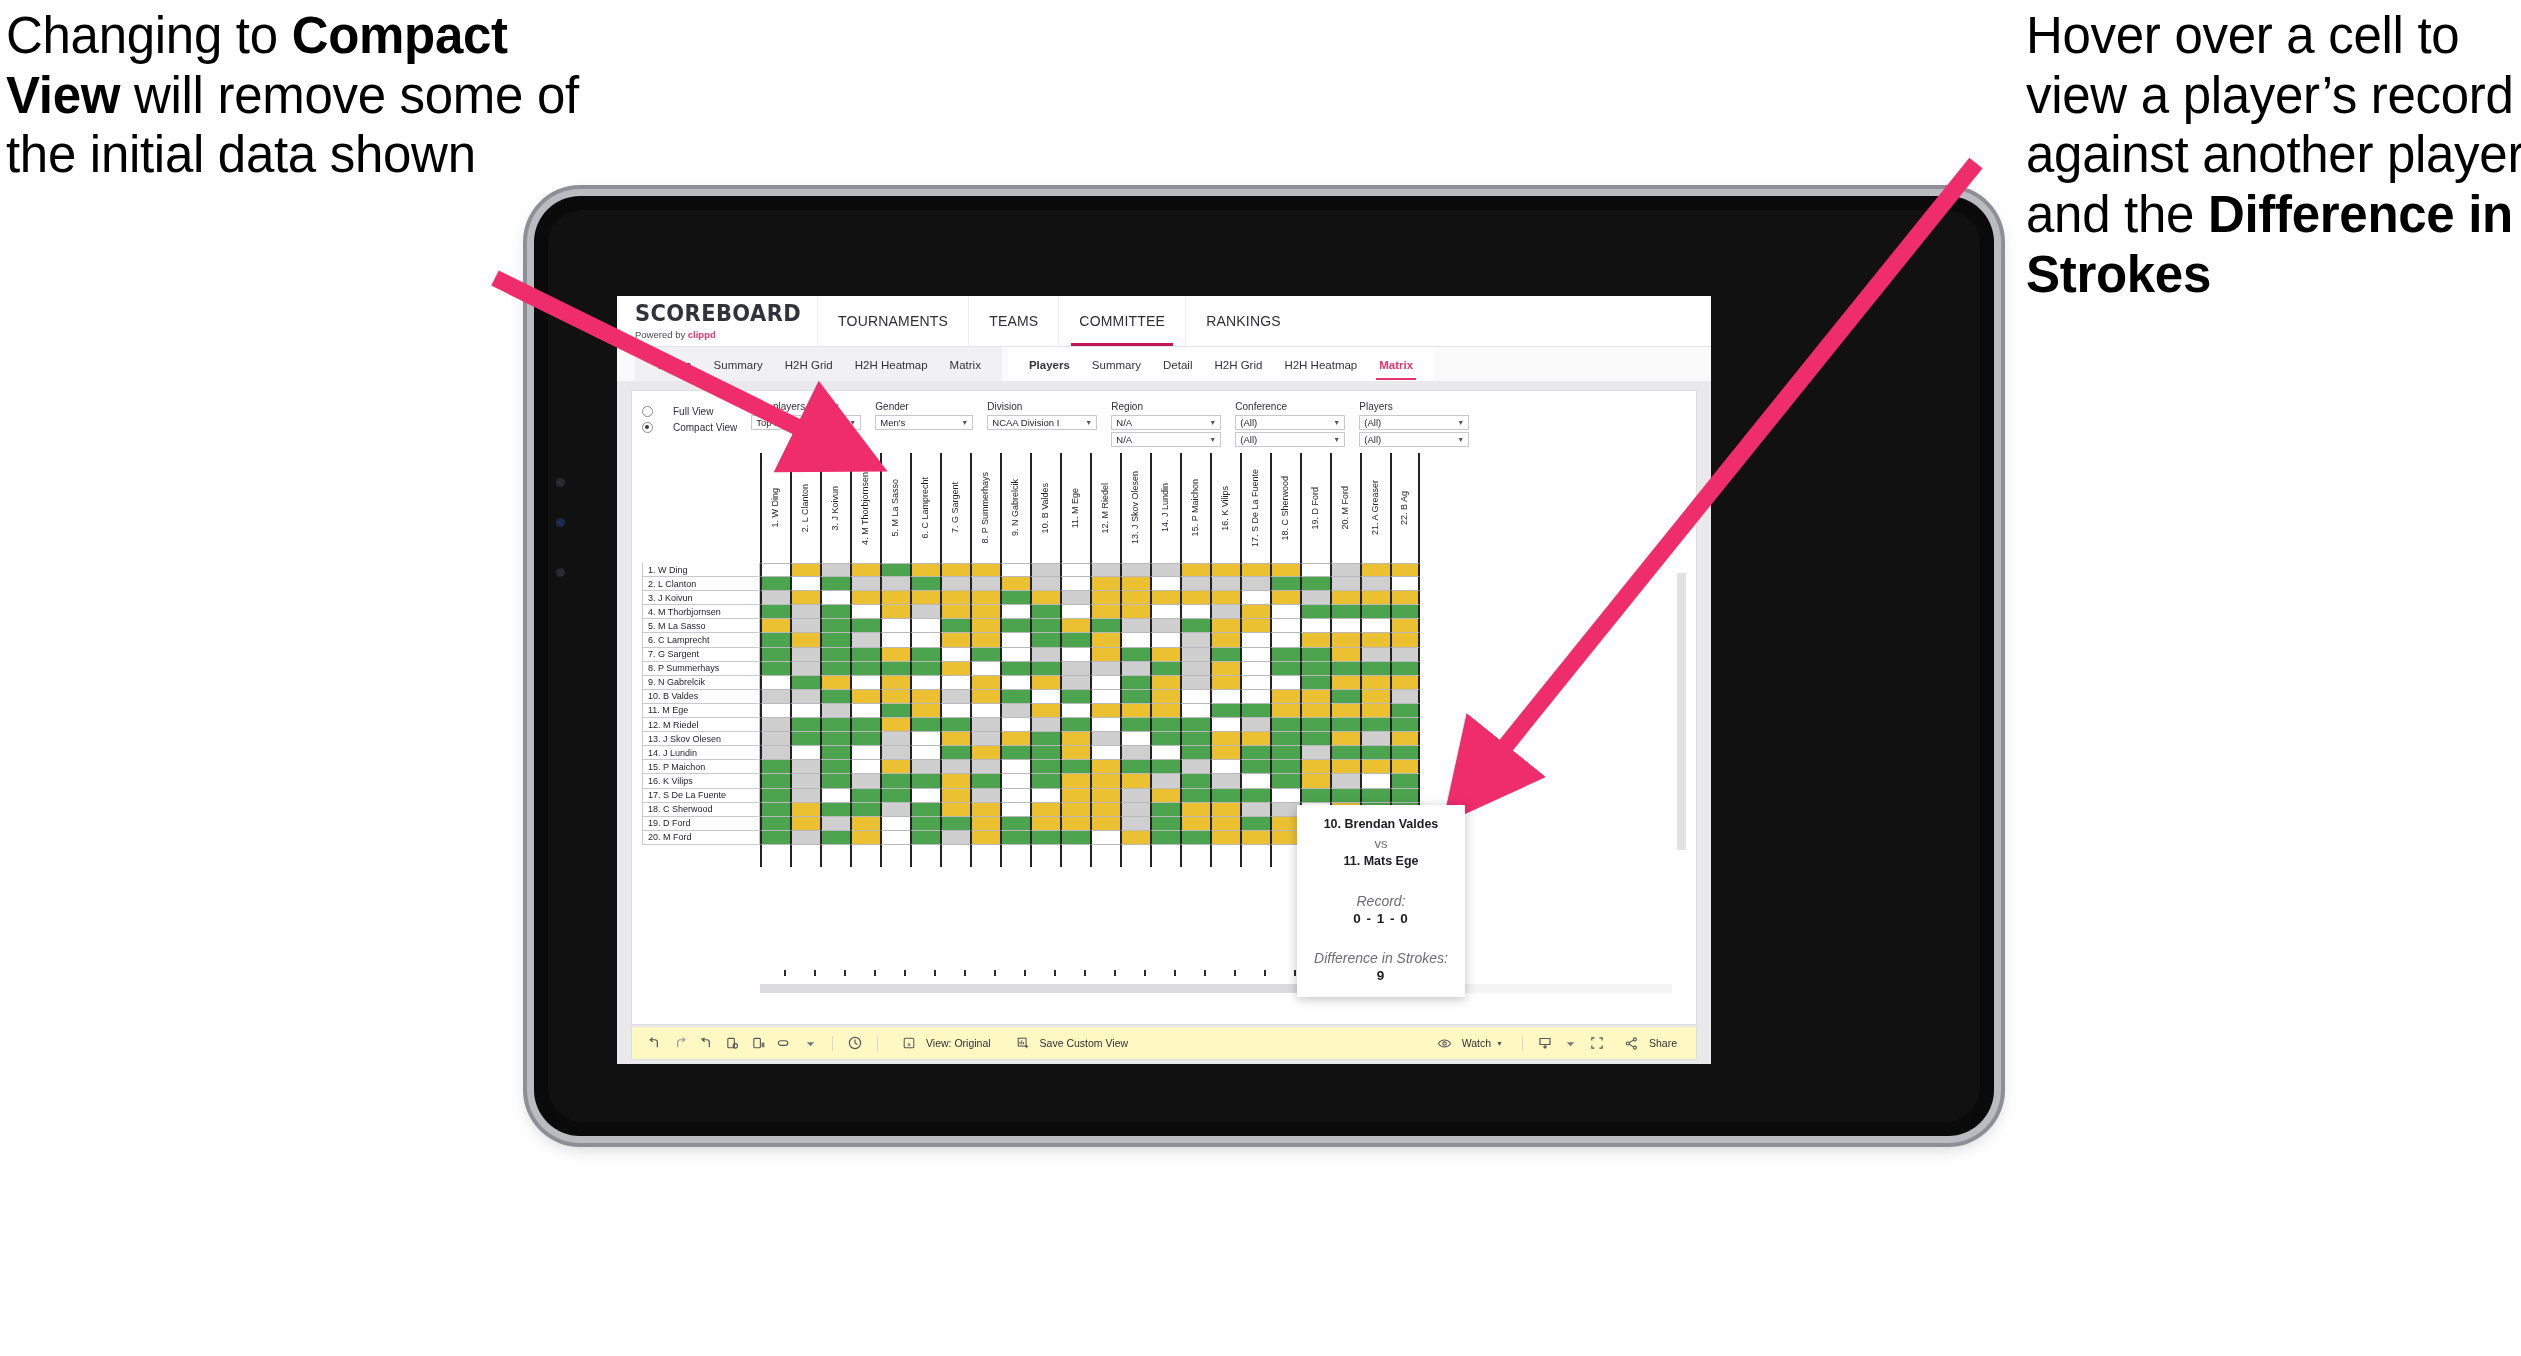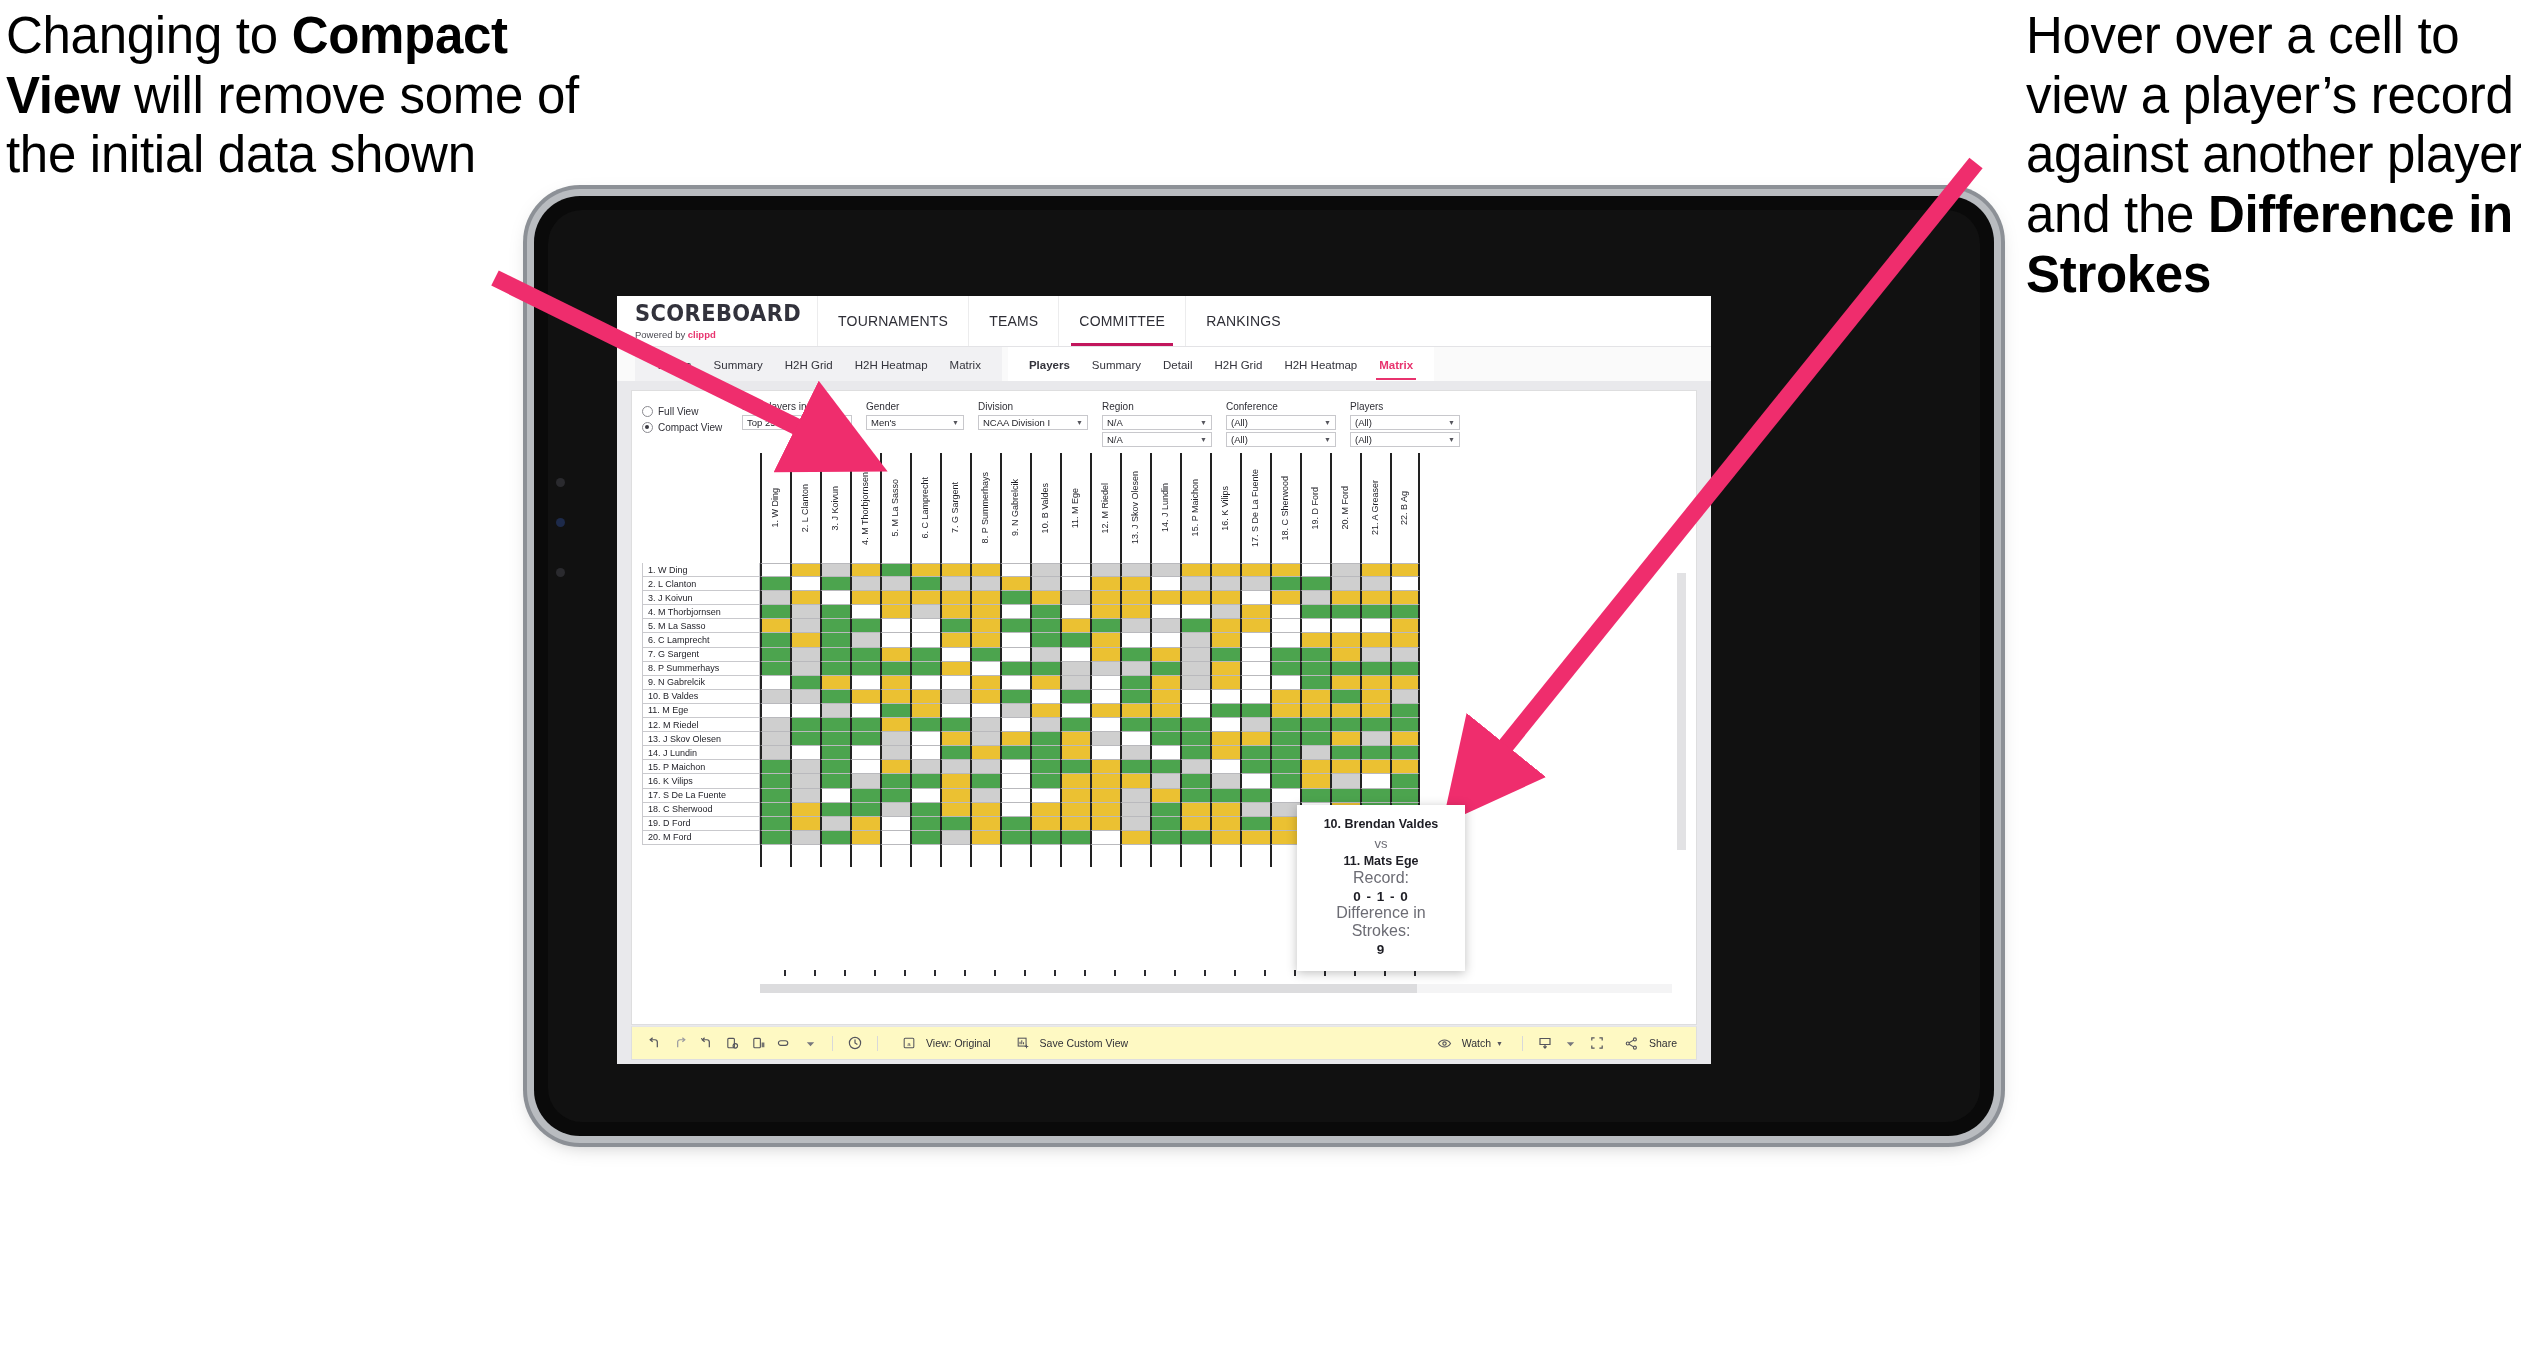--- a/index.html
+++ b/index.html
@@ -121,21 +121,21 @@
     background:#fff;border:1px solid #dededf;
   }
 
   
   #filters{
     display:flex;align-items:flex-start;
     padding:10px 0 6px 10px;gap:14px;
     font-size:10px;color:#2f2f36;
   }
   .radio-col{display:flex;flex-direction:column;gap:5px;padding-top:5px;min-width:86px;}
-  .radio-row{display:flex;align-items:flex-end;gap:5px;font-size:10px;}
+  .radio-row{display:flex;align-items:flex-end;gap:20px;font-size:10px;}
   .radio-dot{
     width:9px;height:9px;border-radius:50%;
     border:1.2px solid #8a8a90;background:#fff;
     display:inline-block;position:relative;flex:none;
   }
   .radio-dot.on:after{
     content:"";position:absolute;left:2px;top:2px;width:4px;height:4px;
     border-radius:50%;background:#3a3a42;
   }
   .fld{display:flex;flex-direction:column;gap:3px;}
@@ -222,21 +222,21 @@
     width:152px;
     background:#fff;
     box-shadow:0 2px 10px rgba(0,0,0,.25);
     padding:12px 8px 14px 8px;
     text-align:center;
     font-size:11px;color:#24242b;
     z-index:40;
   }
   .tt-name{font-size:12.5px;font-weight:bold;color:#1d1d24;line-height:1.25;}
   .tt-vs{font-size:13px;color:#6c6c74;margin:3px 0 3px;}
-  .tt-lbl{font-size:16px;color:#6c6c74;margin-top:0;}
+  .tt-lbl{font-size:14px;color:#6c6c74;margin-top:24px;font-style:italic;}
   .tt-val{font-size:13.5px;font-weight:bold;color:#1d1d24;margin-top:2px;letter-spacing:1px;}
 
   
   #bottombar{
     position:absolute;left:14px;right:14px;bottom:4px;height:32px;
     background:#fef9c3;border:1px solid #dededf;border-top:1px solid #e5e5e7;
     display:flex;align-items:center;padding:0 10px;gap:2px;
     font-size:10.5px;color:#36363d;
   }
   .tb-ico{

